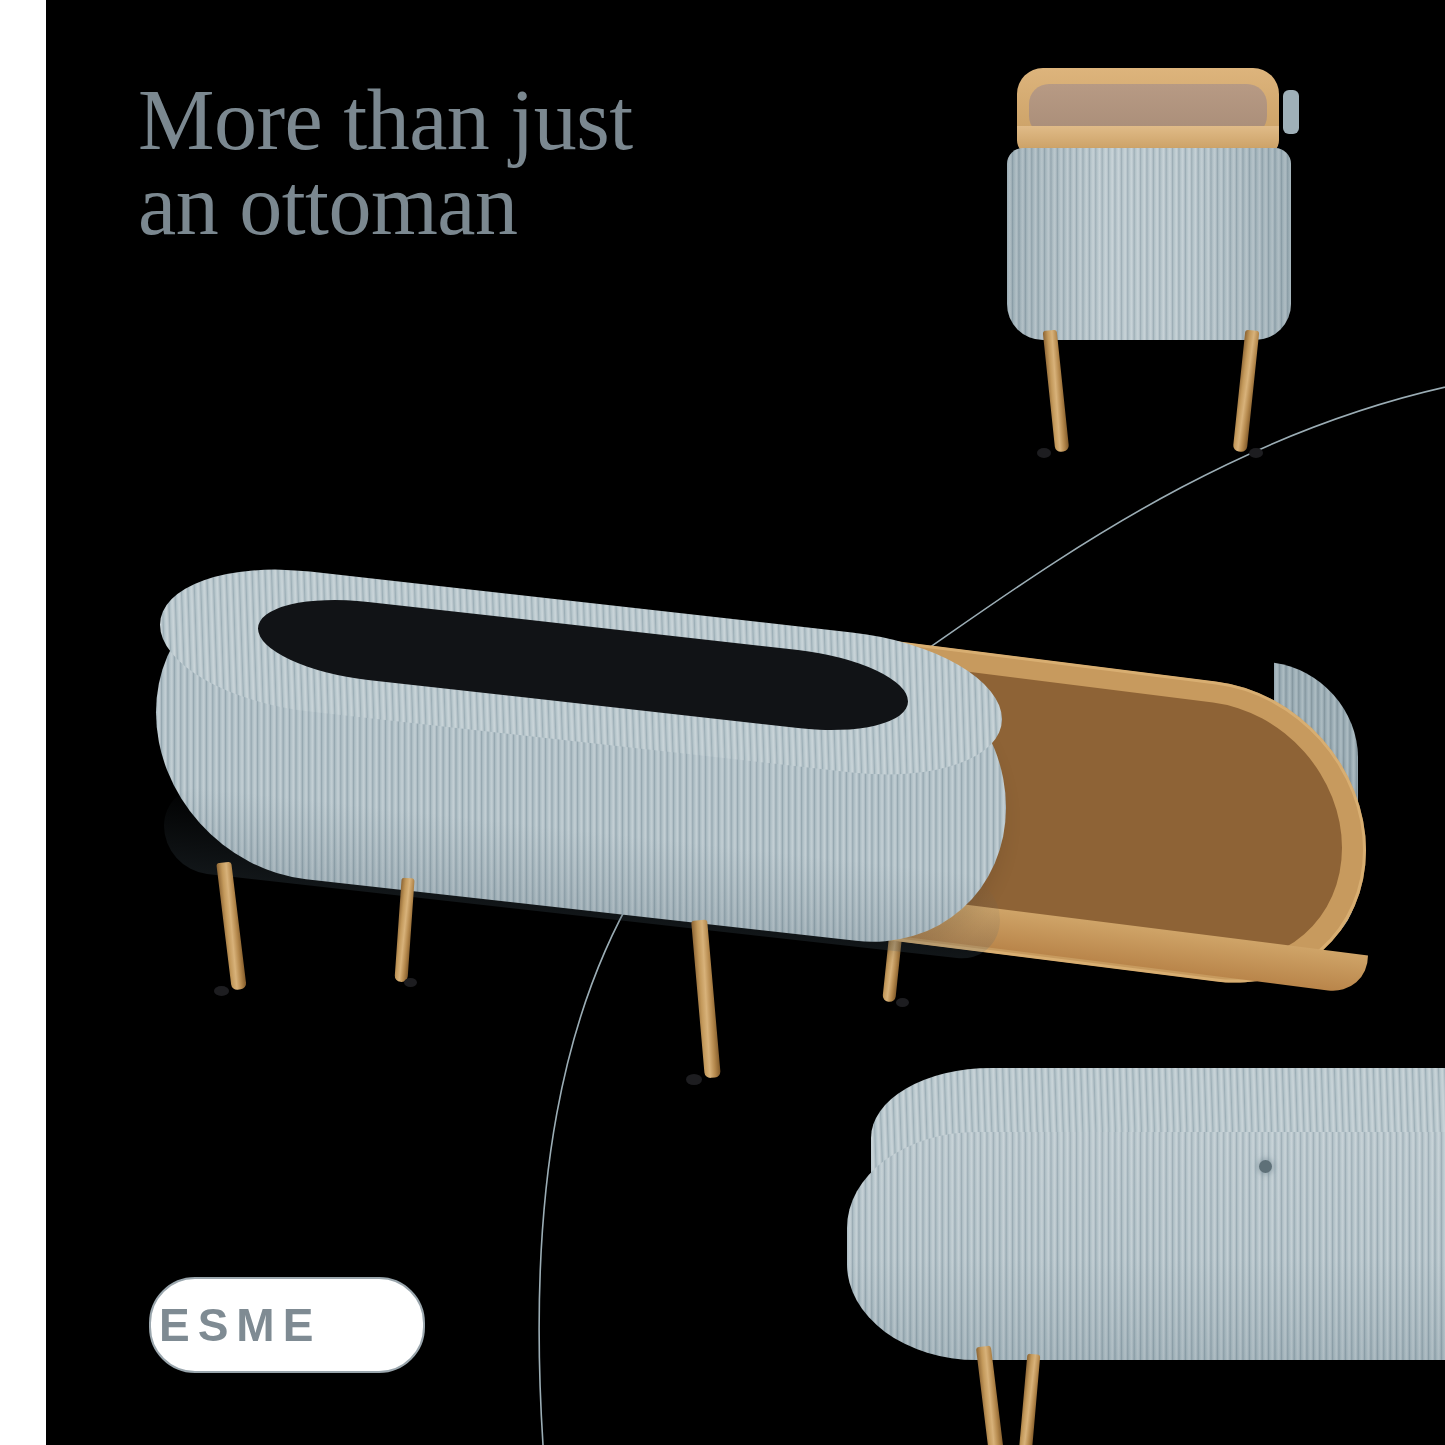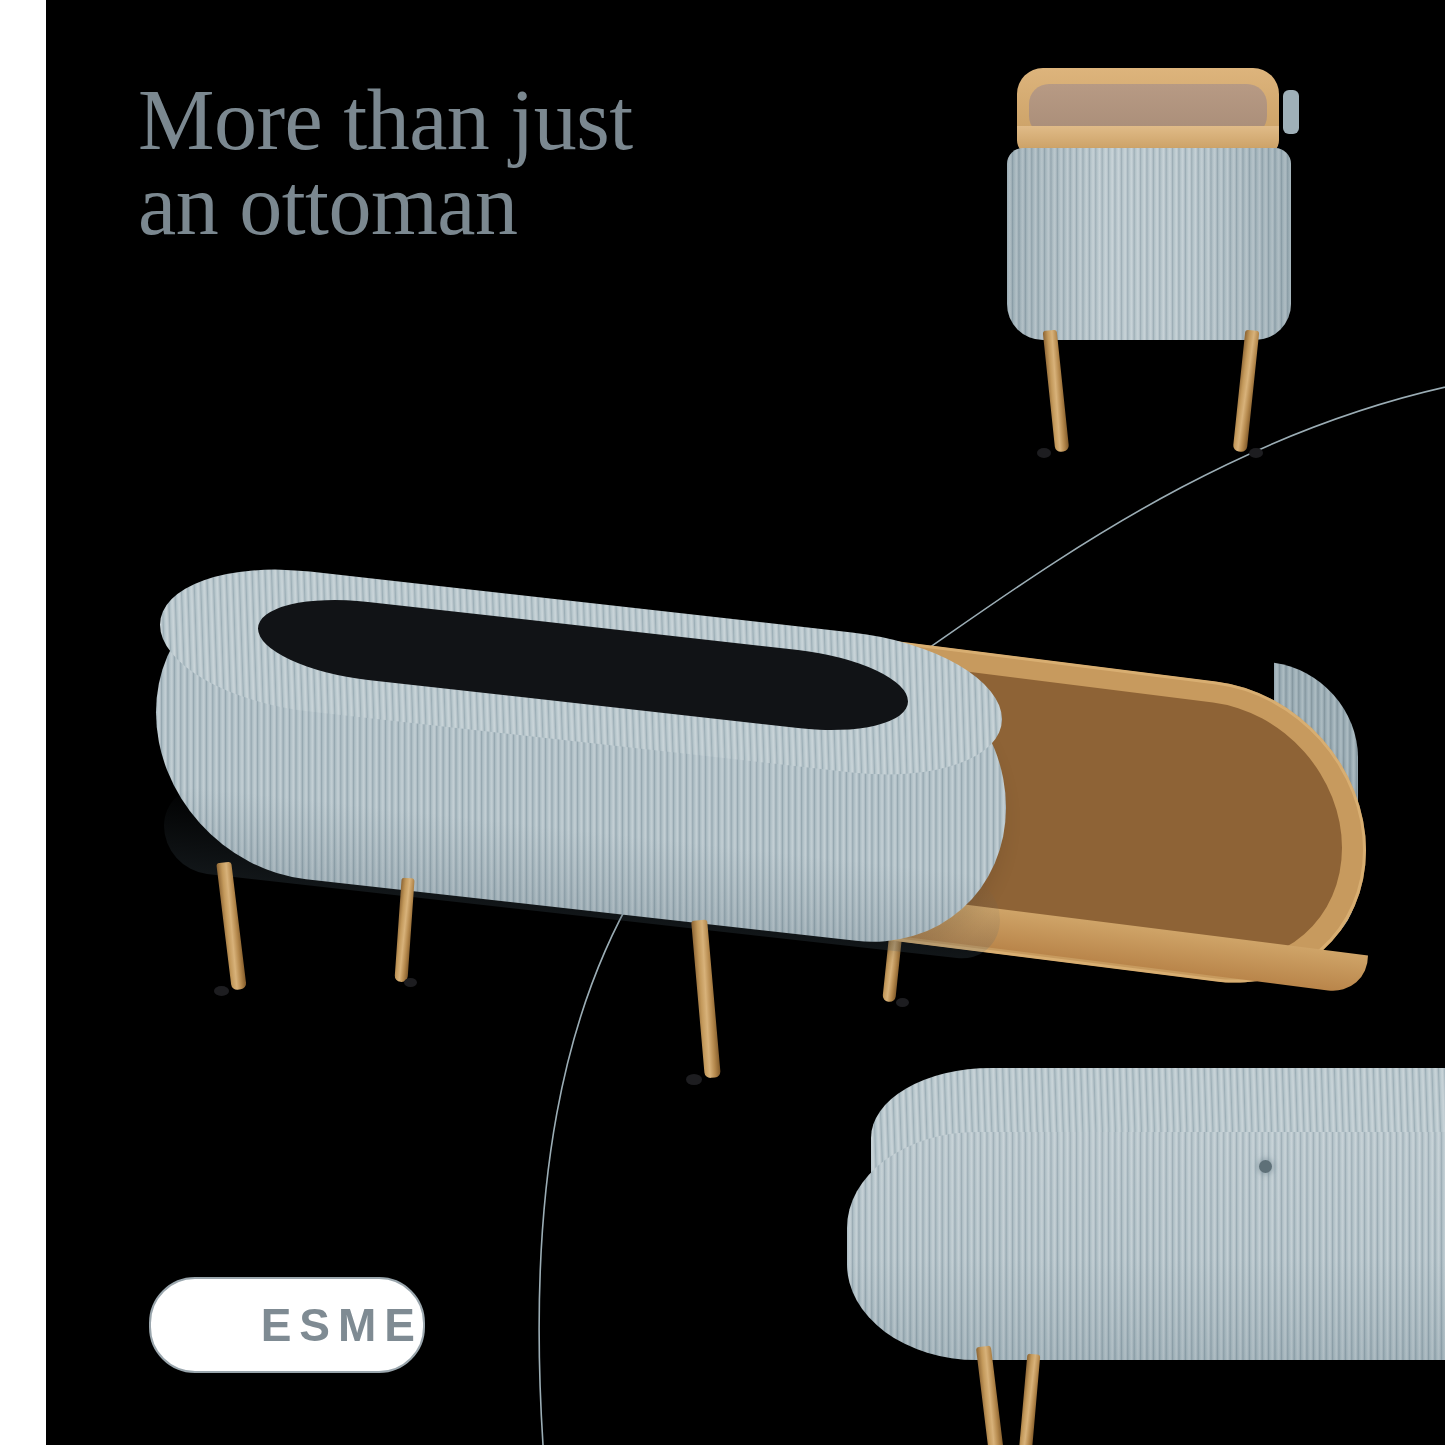--- a/index.html
+++ b/index.html
@@ -47,21 +47,21 @@
     position: absolute;
     left: 103px;
     top: 1277px;
     width: 272px;
     height: 92px;
     border: 2.4px solid #9aa6ad;
     border-radius: 46px;
     background: #ffffff;
     display: flex;
     align-items: center;
-    justify-content: flex-end;
+    justify-content: flex-start;
   }
   #badge-label {
     font-family: "Liberation Sans", sans-serif;
     font-size: 46px;
     font-weight: bold;
     letter-spacing: 8px;
     text-indent: 8px;
     color: #7f8b93;
   }
 

